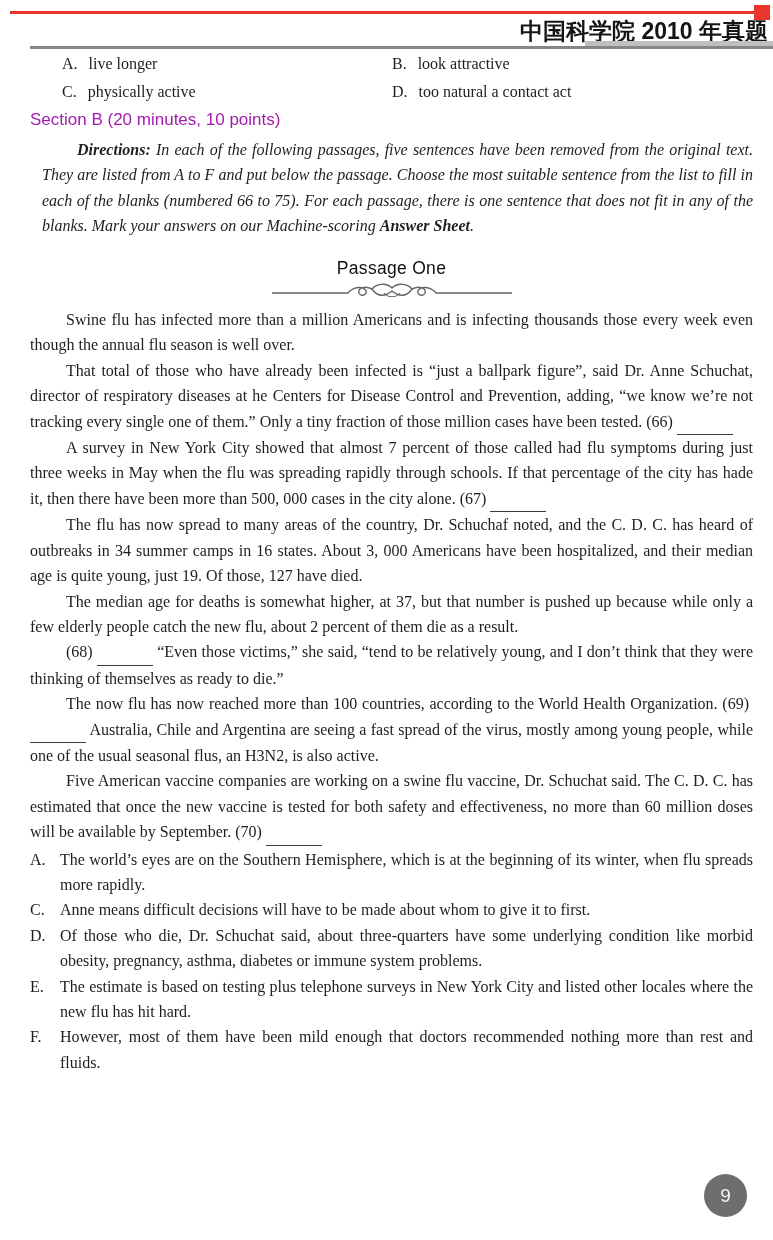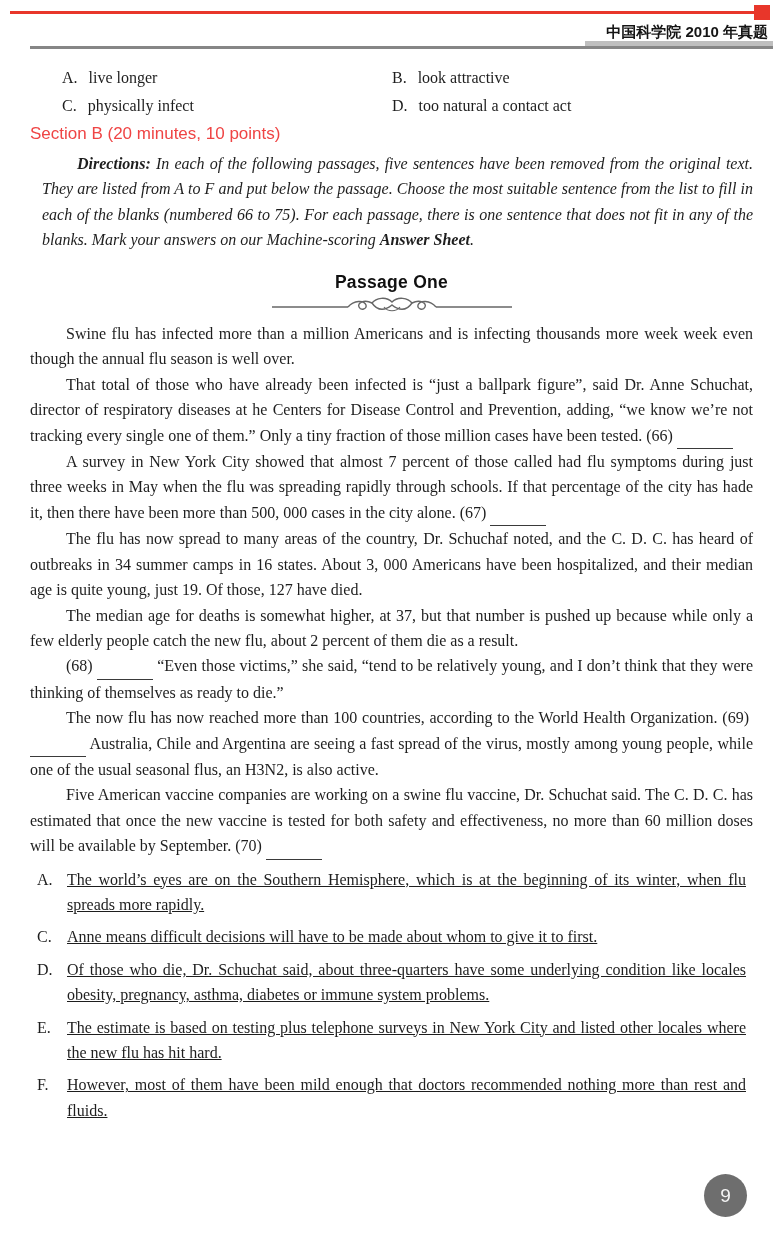--- a/index.html
+++ b/index.html
@@ -13,62 +13,62 @@
     color: #1e1e1e;
   }
   .red-line { position: absolute; top: 11px; left: 10px; width: 744px; height: 3px; background: #e8362a; }
   .red-square { position: absolute; top: 5px; left: 754px; width: 16px; height: 15px; background: #e8362a; }
 
   .header {
     padding: 21px 5px 0 0;
     text-align: right;
     font-family: "Liberation Sans", "DejaVu Sans", sans-serif;
     font-weight: bold;
-    font-size: 15px;
+    font-size: 23px;
     line-height: 21px;
     color: #151515;
   }
   .header-rule { position: relative; margin: 4px 0 0 30px; height: 3px; background: #868686; }
   .header-rule .tab-shade { position: absolute; right: 0; top: -5px; width: 188px; height: 5px; background: #bfbfbf; }
 
   .content { padding: 0 20px 0 30px; font-size: 16px; line-height: 25.4px; }
 
   .top-choices {
     display: grid;
     grid-template-columns: 330px 1fr;
     padding-left: 32px;
-    margin-top: 15px;
+    margin-top: 1px;
     row-gap: 1px;
   }
   .topt { line-height: 27px; }
   .opt-label { margin-right: 11px; }
 
   .section-heading {
     font-family: "Liberation Sans", "DejaVu Sans", sans-serif;
     font-size: 17px; line-height: 24px;
-    color: #ef4444; margin-top: 3px;
+    color: #a21caf; margin-top: 3px;
   }
 
   .directions { margin: 5px 0 0 12px; font-style: italic; text-indent: 35px; text-align: justify; }
   .directions .bold { font-weight: bold; }
 
   .passage-head { margin-top: 17px; text-align: center; }
   .passage-title {
     font-family: "Liberation Sans", "DejaVu Sans", sans-serif;
-    font-weight: bold; font-size: 17.5px; letter-spacing: .3px; color: #101010; text-align: center;
+    font-weight: normal; font-size: 17.5px; letter-spacing: .3px; color: #101010; text-align: center;
   }
   .flourish { display: block; margin: 0 auto; }
 
   .passage-body { margin-top: 4px; }
   .passage-body p { margin: 0; text-indent: 36px; text-align: justify; }
 
   .blank-line { display: inline-block; width: 56px; border-bottom: 1.3px solid #3a3a3a; }
 
   .answer-list { margin-top: 1px; }
-  .ans-opt { margin: 7px; padding-left: 30px; text-indent: -30px; text-align: justify; text-decoration: underline; }
+  .ans-opt { margin: 0; padding-left: 30px; text-indent: -30px; text-align: justify; }
   .ans-label { display: inline-block; width: 30px; text-indent: 0; }
 
   .page-badge {
     position: absolute; left: 704px; top: 1174px;
     width: 43px; height: 43px; border-radius: 50%;
     background: #6e6e6e; color: #f4f4f4;
     font-family: "Liberation Sans", "DejaVu Sans", sans-serif;
     font-size: 19px;
     display: flex; align-items: center; justify-content: center;
   }
@@ -84,55 +84,55 @@
 </div>
 <div class="header-rule">
   <span class="tab-shade"></span>
 </div>
 
 <div class="content">
 
   <div class="top-choices" id="top-choices">
       <div class="topt"><span class="opt-label">A.</span><span class="opt-text">live longer</span></div>
       <div class="topt"><span class="opt-label">B.</span><span class="opt-text">look attractive</span></div>
-      <div class="topt"><span class="opt-label">C.</span><span class="opt-text">physically infect</span></div>
+      <div class="topt"><span class="opt-label">C.</span><span class="opt-text">physically active</span></div>
       <div class="topt"><span class="opt-label">D.</span><span class="opt-text">too natural a contact act</span></div>
     </div>
 
   <div class="section-heading">Section B (20 minutes, 10 points)</div>
 
   <p class="directions"><span class="bold">Directions:</span> <span>In each of the following passages, five sentences have been removed from the original text. They are listed from A to F and put below the passage. Choose the most suitable sentence from the list to fill in each of the blanks (numbered 66 to 75). For each passage, there is one sentence that does not fit in any of the blanks. Mark your answers on our Machine-scoring </span><span class="bold">Answer Sheet</span><span>.</span></p>
 
   <div class="passage-head">
     <div class="passage-title">Passage One</div>
     <svg class="flourish" width="240" height="22" viewBox="0 0 240 22">
       <line x1="0" y1="12" x2="76" y2="12" stroke="#666" stroke-width="1.3"></line>
       <line x1="164" y1="12" x2="240" y2="12" stroke="#666" stroke-width="1.3"></line>
       <path d="M76,12 C82,5 92,5 94,10 C95,14 89,16 87,12 C85,8 92,4 100,8" fill="none" stroke="#666" stroke-width="1.4"></path>
       <path d="M164,12 C158,5 148,5 146,10 C145,14 151,16 153,12 C155,8 148,4 140,8" fill="none" stroke="#666" stroke-width="1.4"></path>
       <path d="M100,8 C104,3 114,1 120,7 C126,1 136,3 140,8 C134,17 126,15 120,10 C114,15 106,17 100,8 Z" fill="none" stroke="#666" stroke-width="1.4"></path>
       <path d="M112,12 C116,17 124,17 128,12" fill="none" stroke="#666" stroke-width="1.2"></path>
     </svg>
   </div>
 
   <div class="passage-body" id="passage-body">
-      <p>Swine flu has infected more than a million Americans and is infecting thousands more week week even though the annual flu season is well over.</p>
+      <p>Swine flu has infected more than a million Americans and is infecting thousands those every week even though the annual flu season is well over.</p>
       <p>That total of those who have already been infected is “just a ballpark figure”, said Dr. Anne Schuchat, director of respiratory diseases at he Centers for Disease Control and Prevention, adding, “we know we’re not tracking every single one of them.” Only a tiny fraction of those million cases have been tested. (66)&nbsp;<span class="blank-line">&nbsp;</span></p>
       <p>A survey in New York City showed that almost 7 percent of those called had flu symptoms during just three weeks in May when the flu was spreading rapidly through schools. If that percentage of the city has hade it, then there have been more than 500, 000 cases in the city alone. (67)&nbsp;<span class="blank-line">&nbsp;</span></p>
       <p>The flu has now spread to many areas of the country, Dr. Schuchaf noted, and the C. D. C. has heard of outbreaks in 34 summer camps in 16 states. About 3, 000 Americans have been hospitalized, and their median age is quite young, just 19. Of those, 127 have died.</p>
       <p>The median age for deaths is somewhat higher, at 37, but that number is pushed up because while only a few elderly people catch the new flu, about 2 percent of them die as a result.</p>
       <p>(68)&nbsp;<span class="blank-line">&nbsp;</span> “Even those victims,” she said, “tend to be relatively young, and I don’t think that they were thinking of themselves as ready to die.”</p>
       <p>The now flu has now reached more than 100 countries, according to the World Health Organization. (69)&nbsp;<span class="blank-line">&nbsp;</span> Australia, Chile and Argentina are seeing a fast spread of the virus, mostly among young people, while one of the usual seasonal flus, an H3N2, is also active.</p>
       <p>Five American vaccine companies are working on a swine flu vaccine, Dr. Schuchat said. The C. D. C. has estimated that once the new vaccine is tested for both safety and effectiveness, no more than 60 million doses will be available by September. (70)&nbsp;<span class="blank-line">&nbsp;</span></p>
     </div>
 
   <div class="answer-list" id="answer-list">
       <p class="ans-opt"><span class="ans-label">A.</span><span class="ans-text">The world’s eyes are on the Southern Hemisphere, which is at the beginning of its winter, when flu spreads more rapidly.</span></p>
       <p class="ans-opt"><span class="ans-label">C.</span><span class="ans-text">Anne means difficult decisions will have to be made about whom to give it to first.</span></p>
-      <p class="ans-opt"><span class="ans-label">D.</span><span class="ans-text">Of those who die, Dr. Schuchat said, about three-quarters have some underlying condition like locales obesity, pregnancy, asthma, diabetes or immune system problems.</span></p>
+      <p class="ans-opt"><span class="ans-label">D.</span><span class="ans-text">Of those who die, Dr. Schuchat said, about three-quarters have some underlying condition like morbid obesity, pregnancy, asthma, diabetes or immune system problems.</span></p>
       <p class="ans-opt"><span class="ans-label">E.</span><span class="ans-text">The estimate is based on testing plus telephone surveys in New York City and listed other locales where the new flu has hit hard.</span></p>
       <p class="ans-opt"><span class="ans-label">F.</span><span class="ans-text">However, most of them have been mild enough that doctors recommended nothing more than rest and fluids.</span></p>
     </div>
 
 </div>
 
 <div class="page-badge">
   <span>9</span>
 </div>
 

